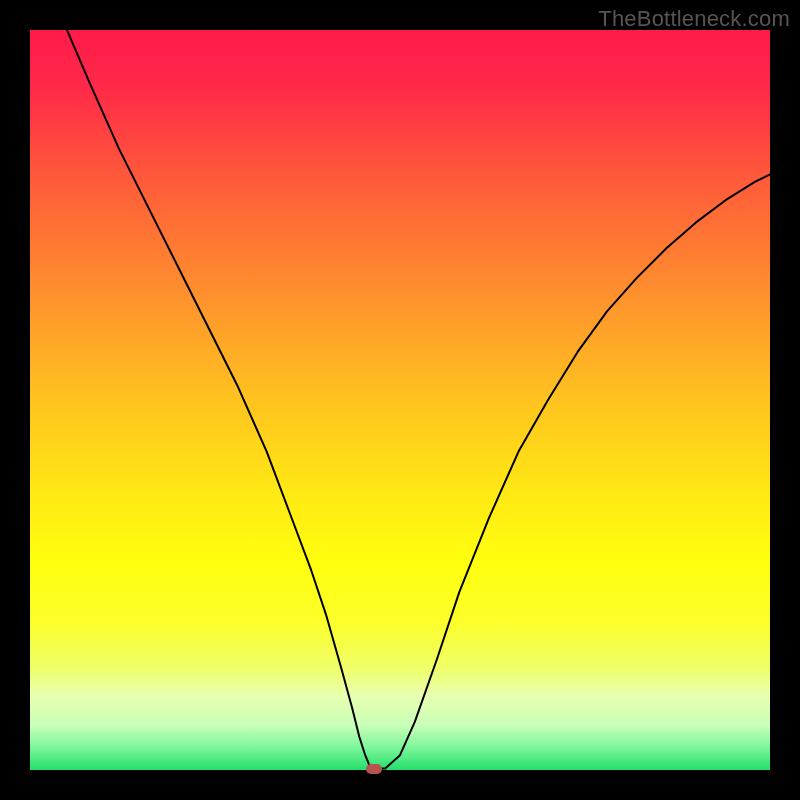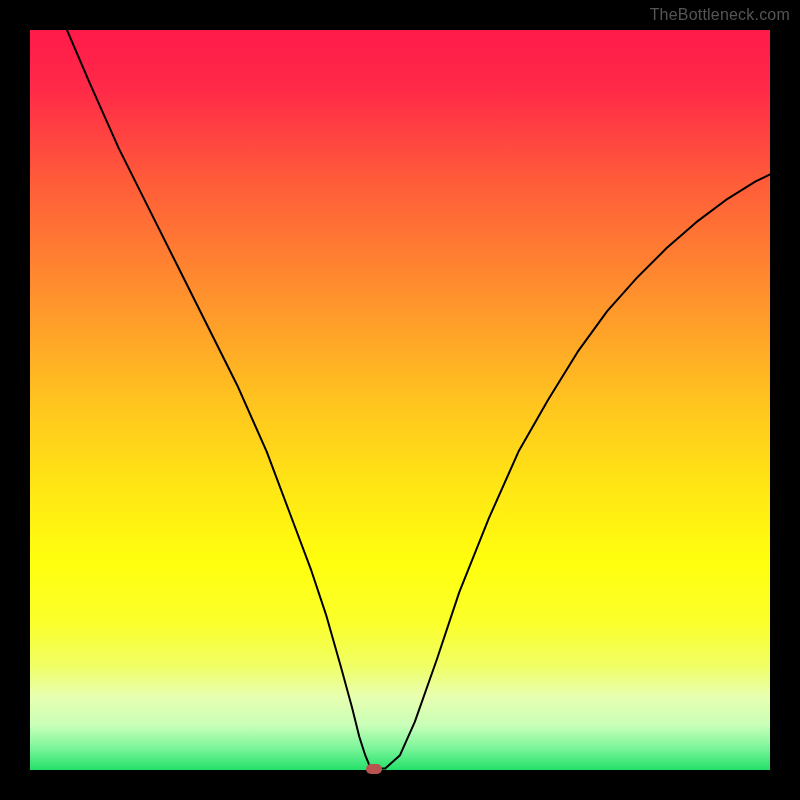--- a/index.html
+++ b/index.html
@@ -25,21 +25,21 @@
     height: 740px;
   }
   .plot-area svg {
     display: block;
   }
   .watermark {
     position: absolute;
     top: 6px;
     right: 10px;
     color: #555;
-    font-size: 16px;
+    font-size: 22px;
     font-weight: 500;
     letter-spacing: 0.2px;
   }
   .marker {
     position: absolute;
     width: 16px;
     height: 10px;
     border-radius: 5px;
   }
 </style>

